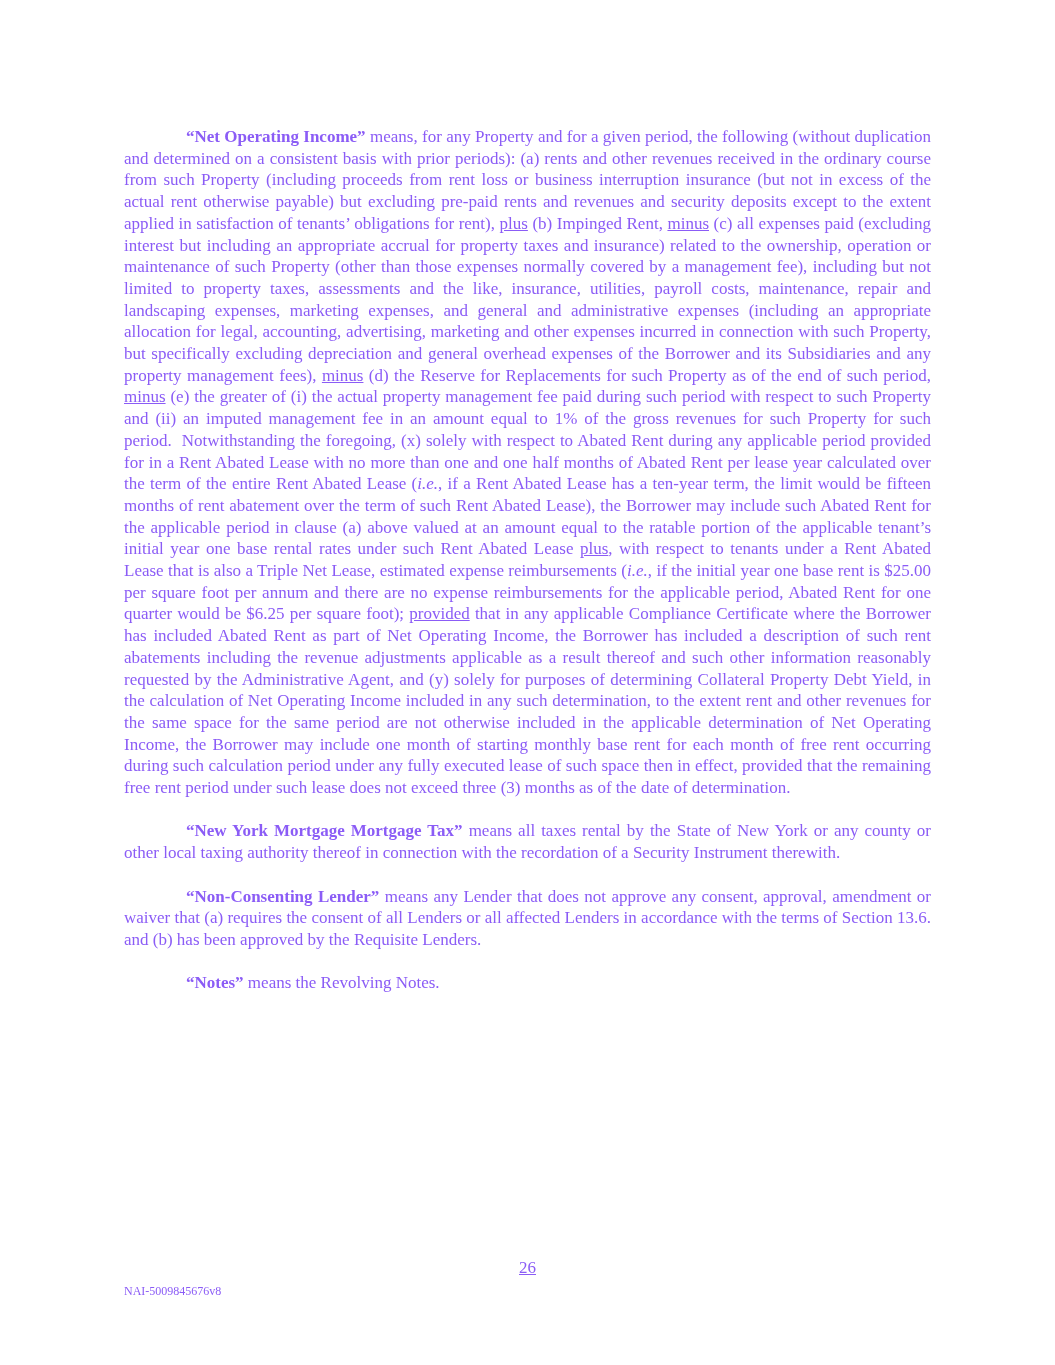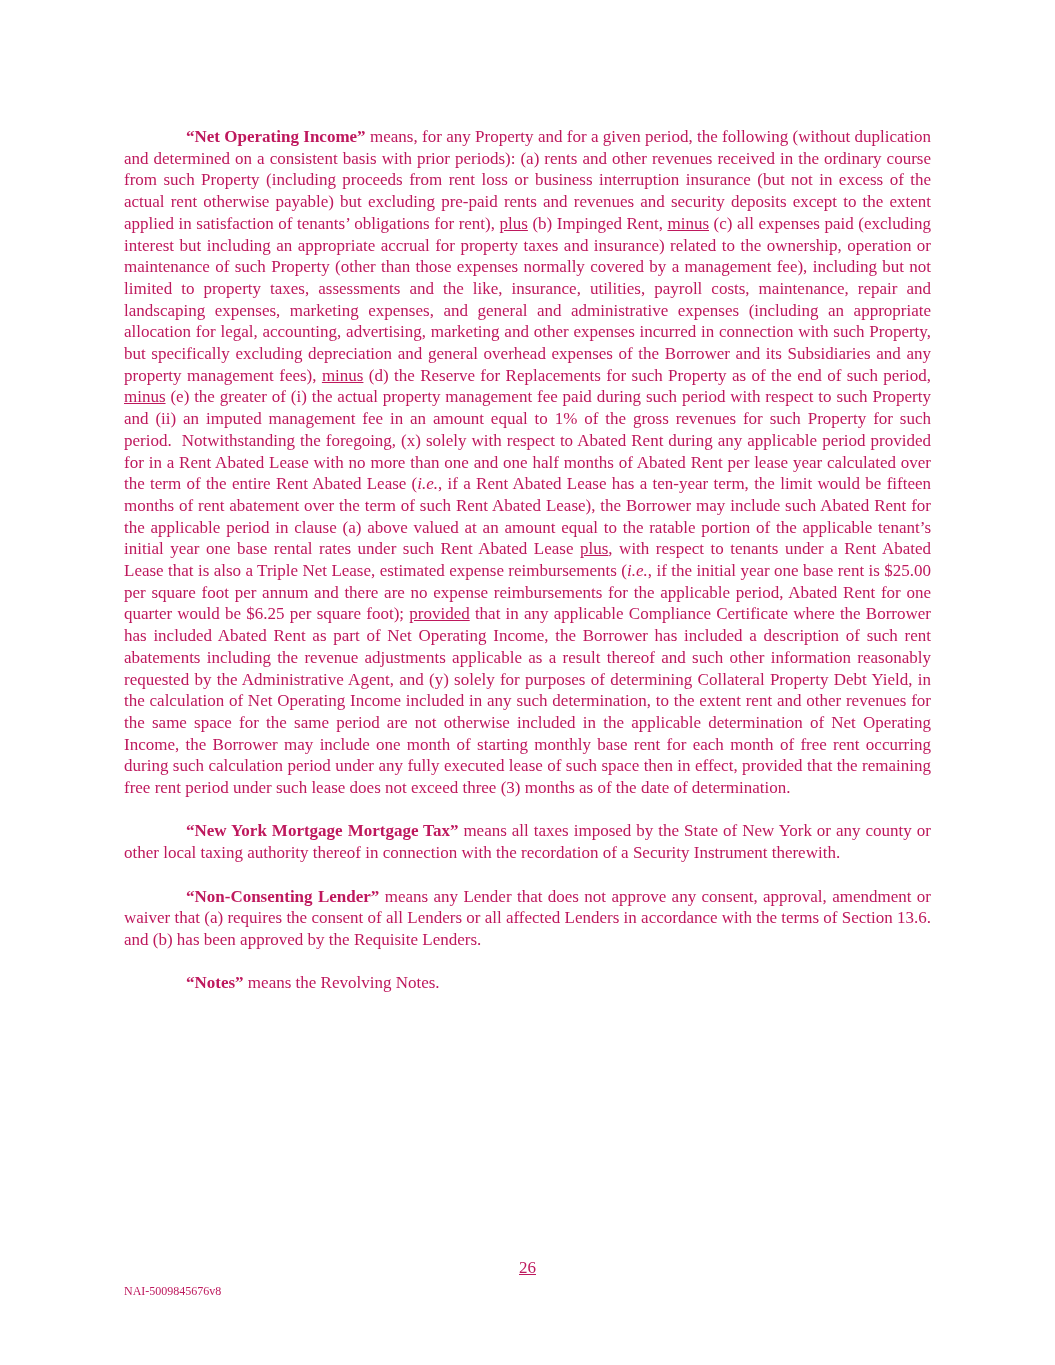--- a/index.html
+++ b/index.html
@@ -5,21 +5,21 @@
   html, body {
     margin: 0;
     padding: 0;
     background: #ffffff;
   }
   .page {
     position: relative;
     width: 1055px;
     height: 1365px;
     background: #ffffff;
-    color: #be185d;
+    color: #8b5cf6;
     font-family: "Liberation Serif", serif;
     overflow: hidden;
   }
   .content {
     position: absolute;
     left: 124px;
     top: 126px;
     width: 807px;
     font-size: 17px;
     line-height: 21.7px;
@@ -52,19 +52,19 @@
     font-size: 12px;
     line-height: 16px;
   }
 </style>
 </head>
 <body>
 
 <div class="page">
   <div class="content" id="paragraphs">
       <p><span class="seg-b">“Net Operating Income”</span><span> means, for any Property and for a given period, the following (without duplication and determined on a consistent basis with prior periods): (a) rents and other revenues received in the ordinary course from such Property (including proceeds from rent loss or business interruption insurance (but not in excess of the actual rent otherwise payable) but excluding pre-paid rents and revenues and security deposits except to the extent applied in satisfaction of tenants’ obligations for rent), </span><span class="seg-u">plus</span><span> (b) Impinged Rent, </span><span class="seg-u">minus</span><span> (c) all expenses paid (excluding interest but including an appropriate accrual for property taxes and insurance) related to the ownership, operation or maintenance of such Property (other than those expenses normally covered by a management fee), including but not limited to property taxes, assessments and the like, insurance, utilities, payroll costs, maintenance, repair and landscaping expenses, marketing expenses, and general and administrative expenses (including an appropriate allocation for legal, accounting, advertising, marketing and other expenses incurred in connection with such Property, but specifically excluding depreciation and general overhead expenses of the Borrower and its Subsidiaries and any property management fees), </span><span class="seg-u">minus</span><span> (d) the Reserve for Replacements for such Property as of the end of such period, </span><span class="seg-u">minus</span><span> (e) the greater of (i) the actual property management fee paid during such period with respect to such Property and (ii) an imputed management fee in an amount equal to 1% of the gross revenues for such Property for such period.&nbsp; Notwithstanding the foregoing, (x) solely with respect to Abated Rent during any applicable period provided for in a Rent Abated Lease with no more than one and one half months of Abated Rent per lease year calculated over the term of the entire Rent Abated Lease (</span><span class="seg-i">i.e.</span><span>, if a Rent Abated Lease has a ten-year term, the limit would be fifteen months of rent abatement over the term of such Rent Abated Lease), the Borrower may include such Abated Rent for the applicable period in clause (a) above valued at an amount equal to the ratable portion of the applicable tenant’s initial year one base rental rates under such Rent Abated Lease </span><span class="seg-u">plus</span><span>, with respect to tenants under a Rent Abated Lease that is also a Triple Net Lease, estimated expense reimbursements (</span><span class="seg-i">i.e.</span><span>, if the initial year one base rent is $25.00 per square foot per annum and there are no expense reimbursements for the applicable period, Abated Rent for one quarter would be $6.25 per square foot); </span><span class="seg-u">provided</span><span> that in any applicable Compliance Certificate where the Borrower has included Abated Rent as part of Net Operating Income, the Borrower has included a description of such rent abatements including the revenue adjustments applicable as a result thereof and such other information reasonably requested by the Administrative Agent, and (y) solely for purposes of determining Collateral Property Debt Yield, in the calculation of Net Operating Income included in any such determination, to the extent rent and other revenues for the same space for the same period are not otherwise included in the applicable determination of Net Operating Income, the Borrower may include one month of starting monthly base rent for each month of free rent occurring during such calculation period under any fully executed lease of such space then in effect, provided that the remaining free rent period under such lease does not exceed three (3) months as of the date of determination.</span></p>
-      <p><span class="seg-b">“New York Mortgage Mortgage Tax”</span><span> means all taxes imposed by the State of New York or any county or other local taxing authority thereof in connection with the recordation of a Security Instrument therewith.</span></p>
+      <p><span class="seg-b">“New York Mortgage Mortgage Tax”</span><span> means all taxes rental by the State of New York or any county or other local taxing authority thereof in connection with the recordation of a Security Instrument therewith.</span></p>
       <p><span class="seg-b">“Non-Consenting Lender”</span><span> means any Lender that does not approve any consent, approval, amendment or waiver that (a) requires the consent of all Lenders or all affected Lenders in accordance with the terms of Section 13.6. and (b) has been approved by the Requisite Lenders.</span></p>
       <p><span class="seg-b">“Notes”</span><span> means the Revolving Notes.</span></p>
     </div>
   <div class="page-number">26</div>
   <div class="doc-id">NAI-5009845676v8</div>
 </div>
 
 </body></html>

